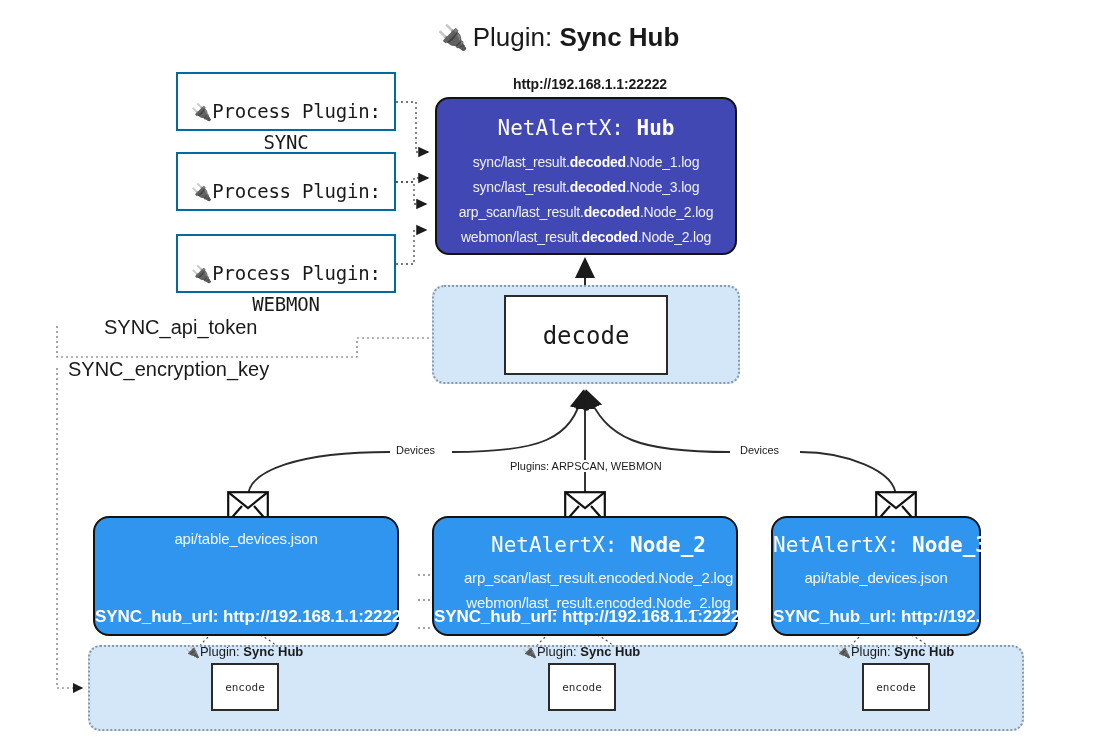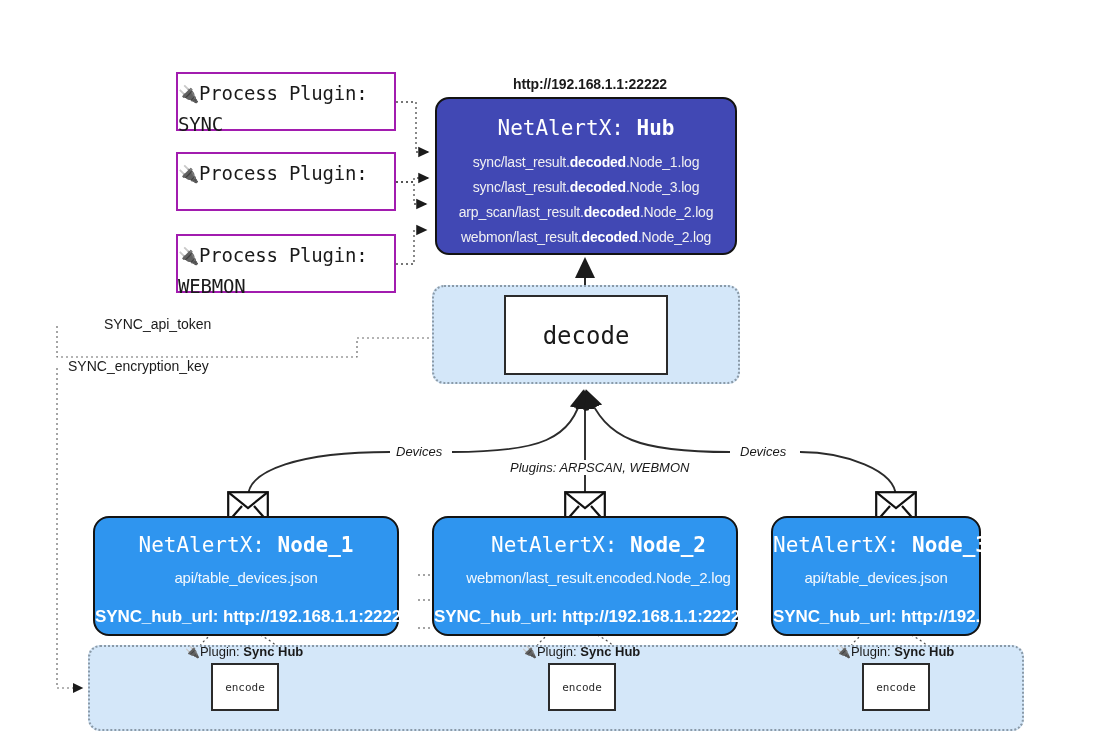--- a/index.html
+++ b/index.html
@@ -22,25 +22,26 @@
     text-align:center;font-size:26px;line-height:46px;
     white-space:nowrap;
   }
   #title .plug{font-size:25px;margin-right:4px;}
   #title b{font-weight:bold;}
 
   
   .pbox{
     position:absolute;
     background:#ffffff;
-    border:2px solid #a21caf;
-    box-sizing:border-box;
+    border:2px solid #0369a1;
+    box-sizing:border-box;
+    text-align:center;
     font-size:19px;
     line-height:30px;
-    padding-top:4px;
+    padding-top:22px;
     letter-spacing:-0.2px;
   }
   .pbox .l1{display:block;white-space:nowrap;}
   .pbox .l2{display:block;white-space:nowrap;}
   .pbox .plug{font-family:"DejaVu Sans",sans-serif;font-size:17px;}
 
   
   #huburl{
     position:absolute;left:435px;top:76px;width:310px;
     text-align:center;font-size:14px;font-weight:bold;color:#1a1a1a;
@@ -70,28 +71,28 @@
     box-sizing:border-box;
   }
   #decodebox{
     position:absolute;left:504px;top:295px;width:164px;height:80px;
     background:#ffffff;border:2px solid #2b2b2b;box-sizing:border-box;
     text-align:center;line-height:78px;font-size:24px;letter-spacing:0px;
   }
 
   
   .tokenlbl{
-    position:absolute;font-size:14px;color:#1a1a1a;white-space:nowrap;
+    position:absolute;font-size:20px;color:#1a1a1a;white-space:nowrap;
     background:#ffffff;padding:0 3px;
   }
 
   
   .edgelbl{
-    position:absolute;font-size:13px;color:#1a1a1a;white-space:nowrap;
-    background:#ffffff;padding:0 4px;text-align:center;font-style:italic;
+    position:absolute;font-size:11px;color:#1a1a1a;white-space:nowrap;
+    background:#ffffff;padding:0 4px;text-align:center;
   }
 
   
   .node{
     position:absolute;width:306px;height:120px;
     background:#2f95ef;border:2.5px solid #131313;border-radius:16px;
     box-sizing:border-box;
   }
   .node.n3{width:210px;}
   .node .ntitle{
@@ -189,20 +190,24 @@
       <path d="M909,634 L899,548" stroke-dasharray="2,3"></path>
     </g>
 
     <g stroke="#4a4a4a" stroke-width="1.2" fill="none" stroke-dasharray="2,3">
       <path d="M418,575 L432,575"></path>
       <path d="M418,600 L432,600"></path>
       <path d="M418,628 L432,628"></path>
     </g>
   </svg>
 
+  <div id="title">
+    <span class="plug">🔌</span><span>Plugin:</span>
+    <b>Sync Hub</b>
+  </div>
 
   <div class="pbox mono" style="left:176px;top:72px;width:220px;height:59px;">
     <span class="l1"><span class="plug">🔌</span><span>Process Plugin:</span></span>
     <span class="l2">SYNC</span>
   </div>
 
   <div class="pbox mono" style="left:176px;top:152px;width:220px;height:59px;">
     <span class="l1"><span class="plug">🔌</span><span>Process Plugin:</span></span>
   </div>
 
@@ -249,36 +254,33 @@
     <path d="M40.8,30.8 L27,15" fill="none" stroke="#111" stroke-width="2.2"></path>
   </svg>
   <svg class="env" style="left:875px;top:491px;" viewBox="0 0 42 32">
     <rect x="1.2" y="1.2" width="39.6" height="29.6" fill="#ffffff" stroke="#111" stroke-width="2.2"></rect>
     <path d="M1.2,1.2 L21,17 L40.8,1.2" fill="none" stroke="#111" stroke-width="2.2"></path>
     <path d="M1.2,30.8 L15,15" fill="none" stroke="#111" stroke-width="2.2"></path>
     <path d="M40.8,30.8 L27,15" fill="none" stroke="#111" stroke-width="2.2"></path>
   </svg>
 
   <div class="node" style="left:93px;top:516px;">
-    <div class="ntitle mono">
-      <span>NetAlertX:</span>
-      <b>Node_1</b>
-    </div>
     <div class="nlines">
       <div class="nline">api/table_devices.json</div>
     </div>
     <div class="nfoot">SYNC_hub_url: http://192.168.1.1:22222</div>
   </div>
 
   <div class="node" style="left:432px;top:516px;padding-left:27px;">
     <div class="ntitle mono">
       <span>NetAlertX:</span>
       <b>Node_2</b>
     </div>
     <div class="nlines">
+      <div class="nline">arp_scan/last_result.encoded.Node_2.log</div>
       <div class="nline">webmon/last_result.encoded.Node_2.log</div>
     </div>
     <div class="nfoot">SYNC_hub_url: http://192.168.1.1:22222</div>
   </div>
 
   <div class="node n3" style="left:771px;top:516px;">
     <div class="ntitle mono">
       <span>NetAlertX:</span>
       <b>Node_3</b>
     </div>

